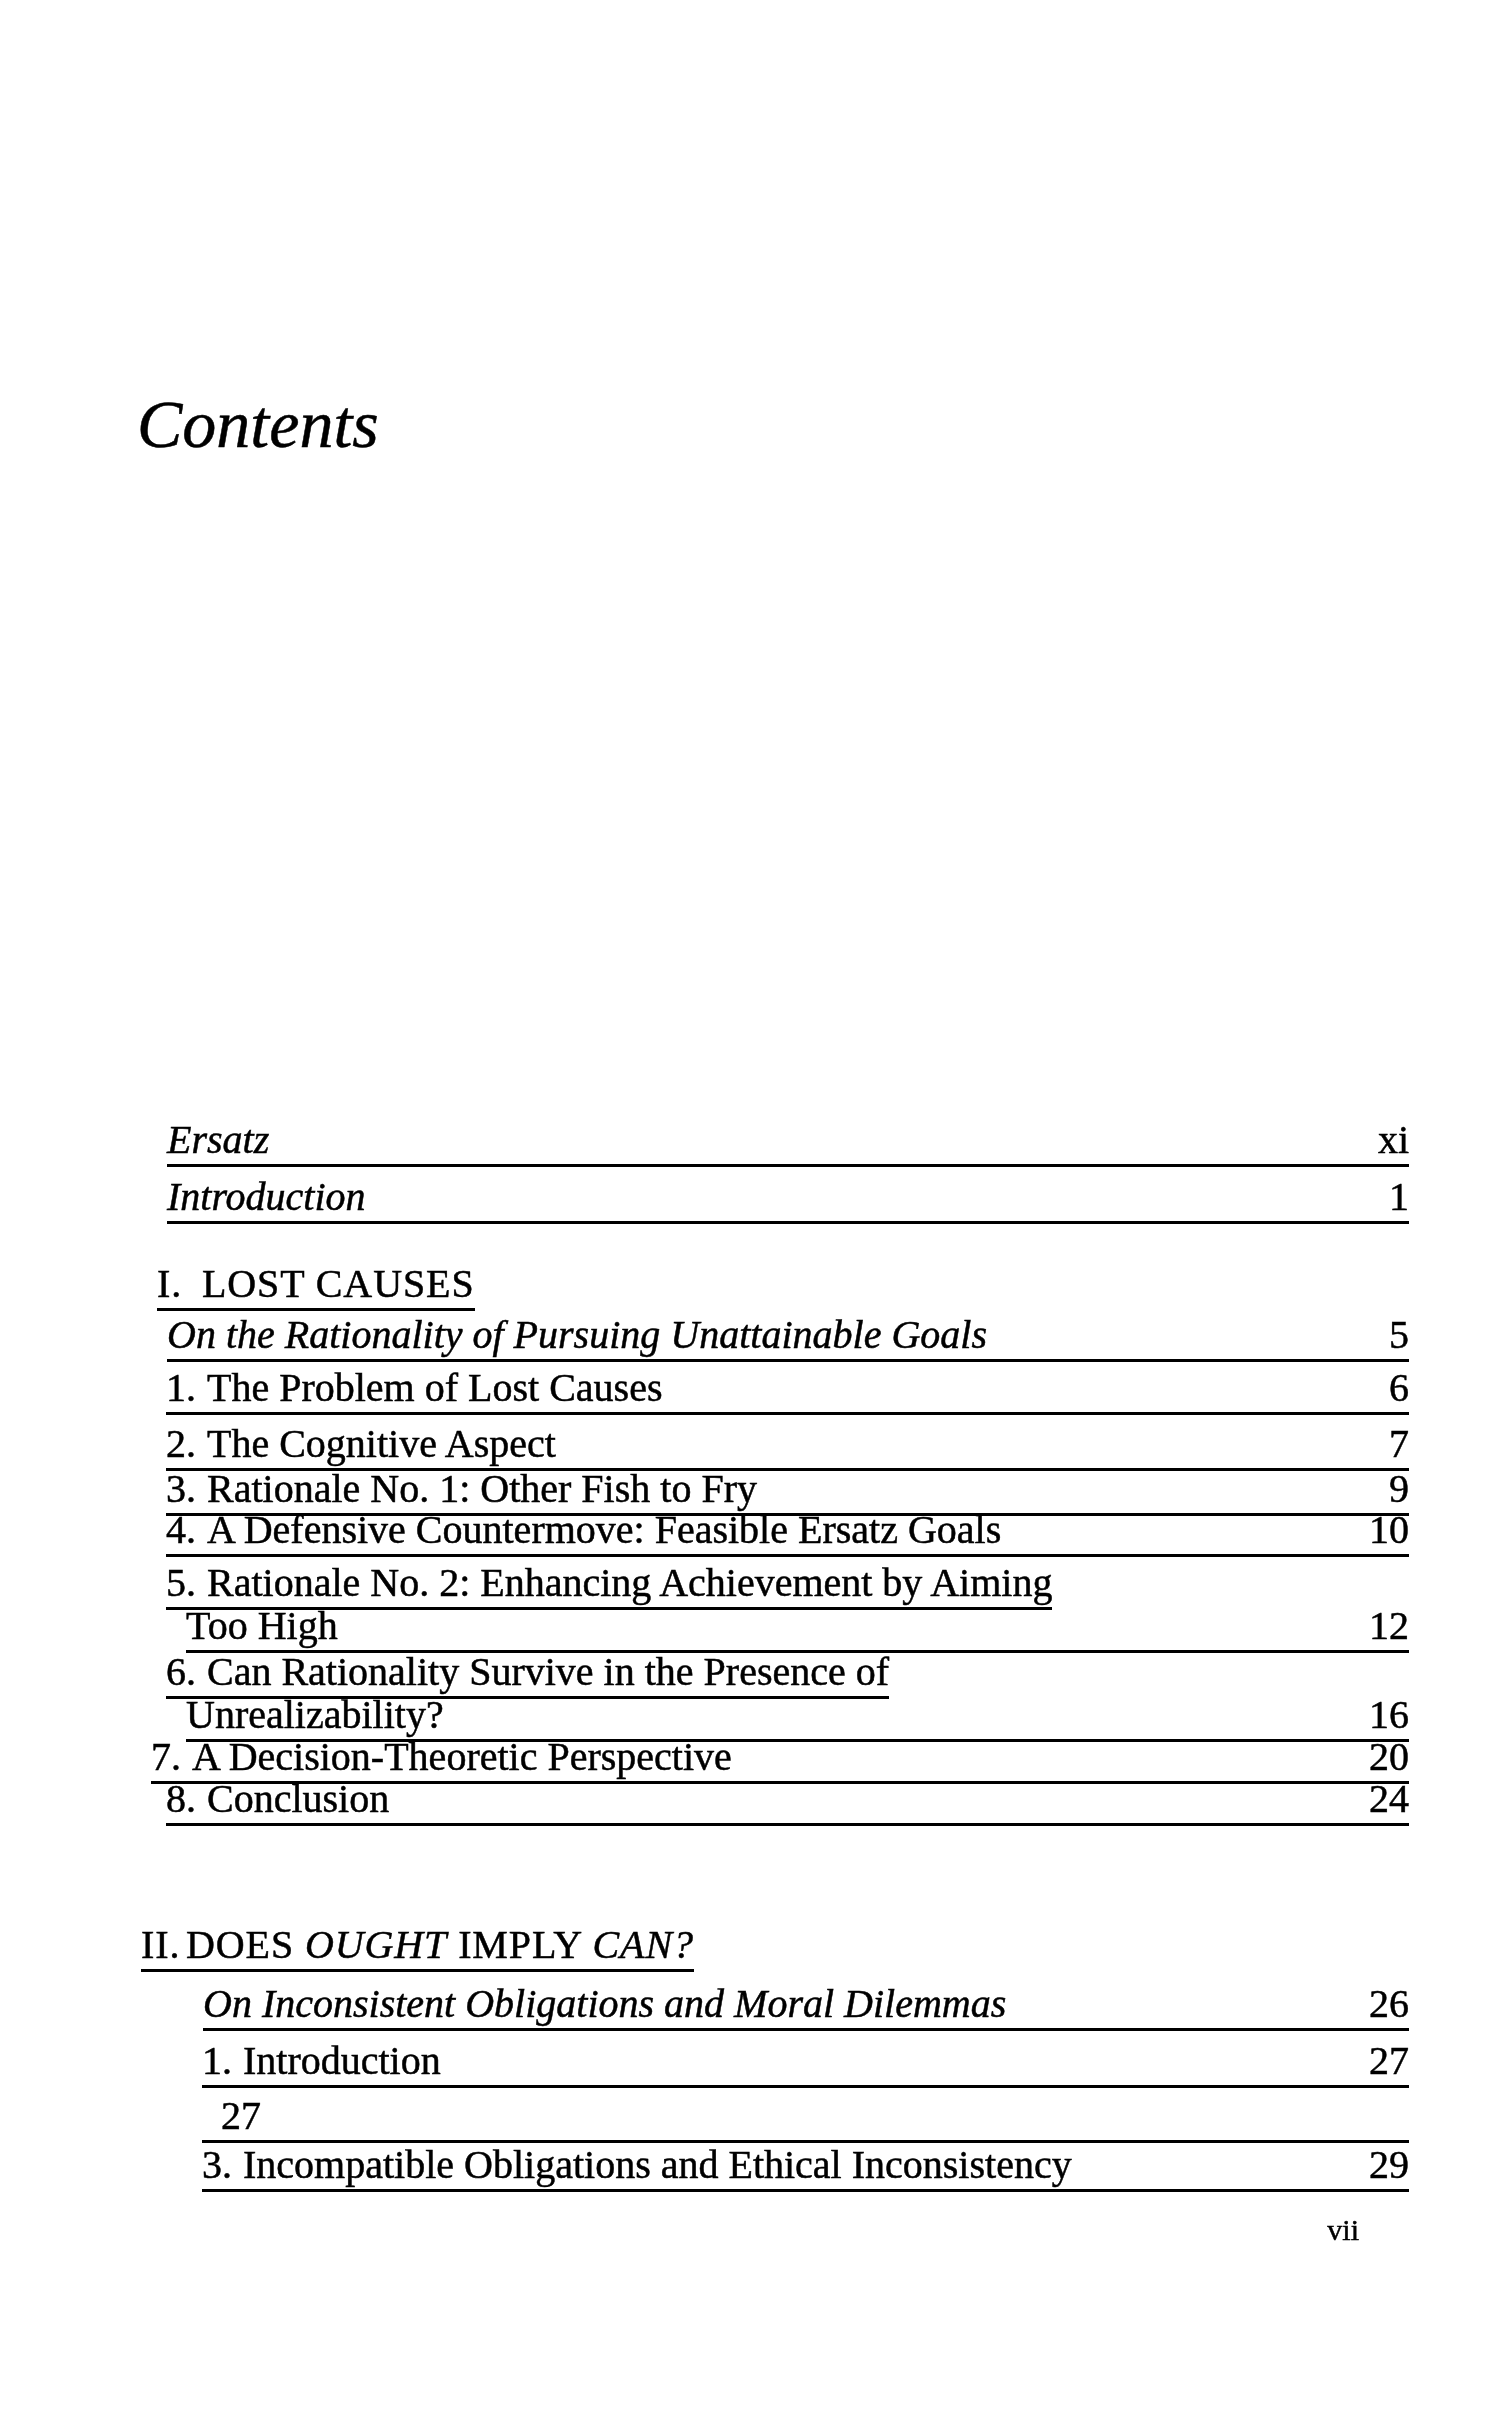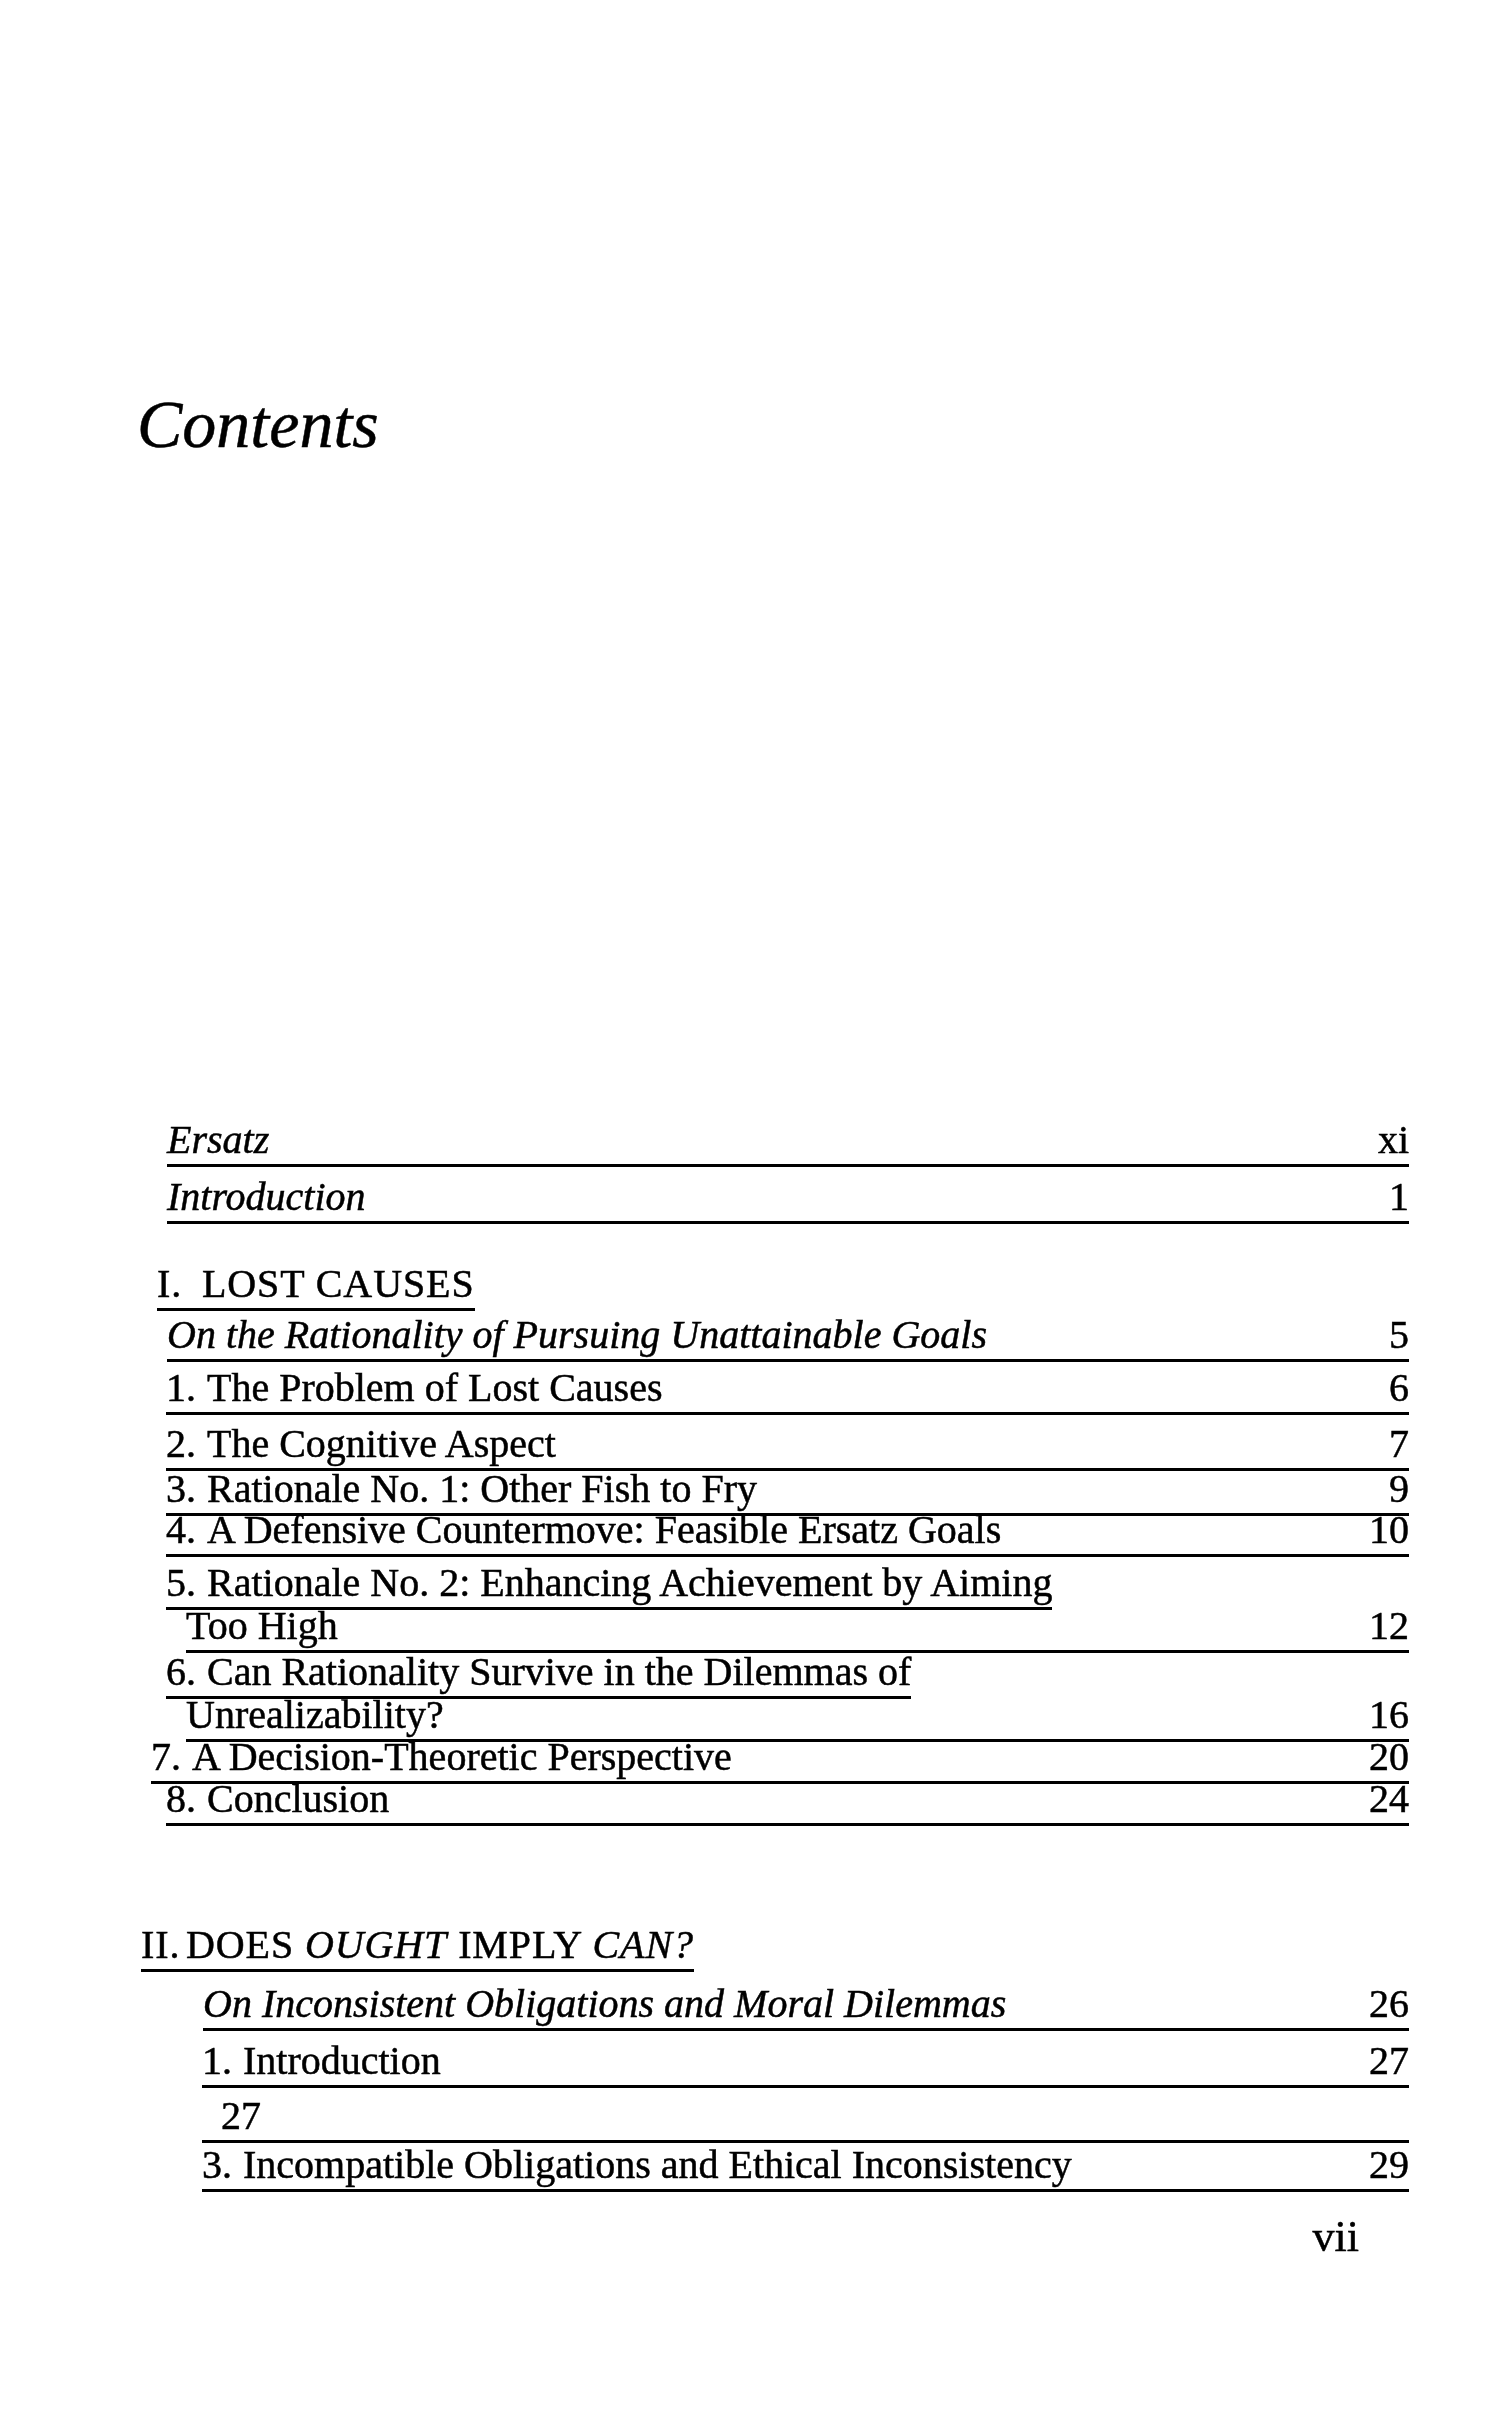--- a/index.html
+++ b/index.html
@@ -36,21 +36,21 @@
   .row .pg  { padding-bottom:3.8px; margin-left:19px; }
   .nol { border-bottom:none; height:53px; }
   .uline { border-bottom:3.8px solid #000; padding-bottom:3.8px; }
   .it { font-style:italic; }
   .num { display:inline-block; min-width:41px; }
   .heading { letter-spacing:0.9px; }
   .heading .chnum { display:inline-block; min-width:45px; }
   .folio {
     position:absolute;
     right:146px; top:2215px;
-    font-size:44px;
+    font-size:30px;
     line-height:1;
     margin-left:48px;
   }
 </style>
 </head>
 <body>
 
 <div class="page">
 
   <div class="title">Contents</div>
@@ -93,21 +93,21 @@
 
   <div class="row nol" style="top:1557px; left:166px;">
     <span class="lbl uline"><span class="num">5.</span><span>Rationale No. 2: Enhancing Achievement by Aiming</span></span>
   </div>
   <div class="row" style="top:1601px; left:186px;">
     <span class="lbl">Too High</span>
     <span class="pg">12</span>
   </div>
 
   <div class="row nol" style="top:1646px; left:166px;">
-    <span class="lbl uline"><span class="num">6.</span><span>Can Rationality Survive in the Dilemmas of</span></span>
+    <span class="lbl uline"><span class="num">6.</span><span>Can Rationality Survive in the Presence of</span></span>
   </div>
   <div class="row" style="top:1690px; left:186px;">
     <span class="lbl">Unrealizability?</span>
     <span class="pg">16</span>
   </div>
 
   <div class="row" style="top:1732px; left:151px;">
     <span class="lbl"><span class="num">7.</span><span>A Decision-Theoretic Perspective</span></span>
     <span class="pg">20</span>
   </div>

